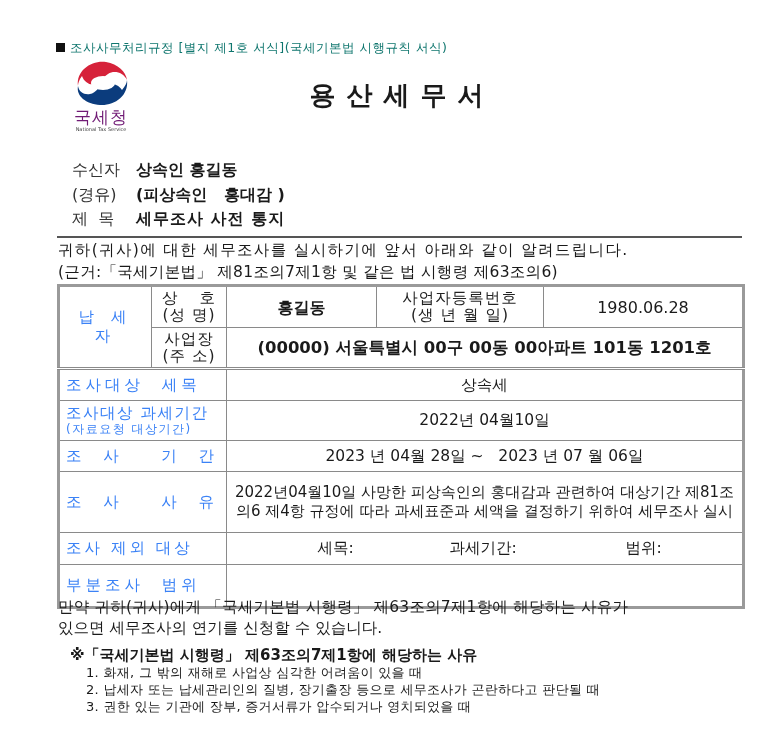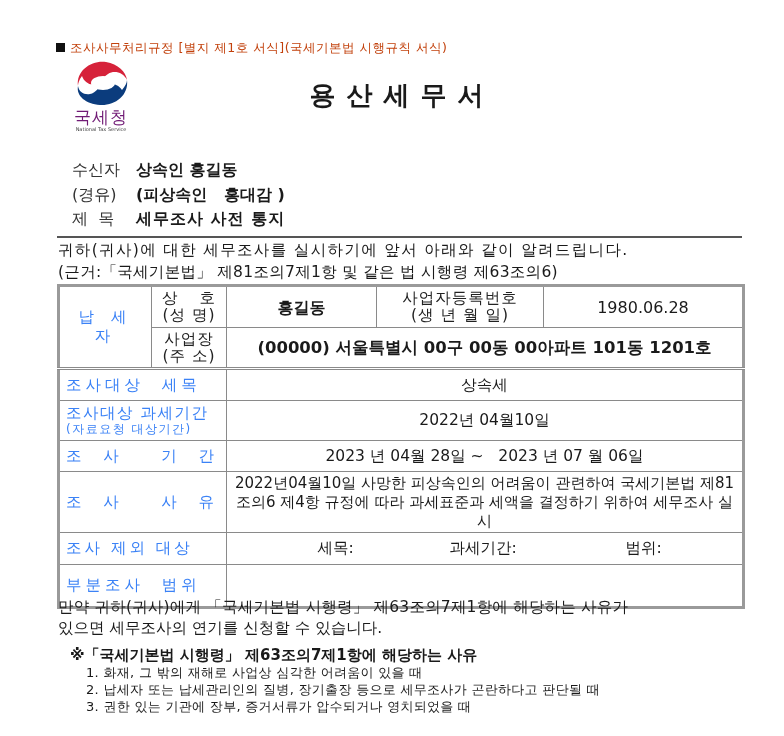--- a/index.html
+++ b/index.html
@@ -14,21 +14,21 @@
       overflow: hidden;
       font-family: "DejaVu Sans", "Liberation Sans", sans-serif;
       color: #1a1a1a;
     }
     .form-ref {
       position: absolute;
       left: 56px;
       top: 40px;
       font-size: 12.5px;
       letter-spacing: 0.5px;
-      color: #c2410c;
+      color: #0f766e;
     }
     .form-ref .sq {
       display: inline-block;
       width: 9px;
       height: 9px;
       background: #111;
       margin-right: 5px;
       vertical-align: 0px;
     }
     .logo {
@@ -259,21 +259,21 @@
     </td>
     <td colspan="3" style="white-space:pre;font-size:15.5px">2023 년 04월 28일 ~   2023 년 07 월 06일</td>
   </tr>
   <tr style="height:61px">
     <td colspan="2" class="lbl">
       <div class="spaced-lbl" style="padding-right:2px">
         <span style="white-space:pre">조  사</span>
         <span style="white-space:pre">사  유</span>
       </div>
     </td>
-    <td colspan="3" style="line-height:19px;padding:1px 6px;font-size:15px">2022년04월10일 사망한 피상속인의 어려움이 관련하여 국세기본법 제81조의6 제4항 규정에 따라 과세표준과 세액을 결정하기 위하여 세무조사 실시</td>
+    <td colspan="3" style="line-height:19px;padding:1px 6px;font-size:15px">2022년04월10일 사망한 피상속인의 홍대감과 관련하여 대상기간 제81조의6 제4항 규정에 따라 과세표준과 세액을 결정하기 위하여 세무조사 실시</td>
   </tr>
   <tr style="height:32px">
     <td colspan="2" class="lbl" style="letter-spacing:3px">조사 제외 대상</td>
     <td colspan="3" style="text-align:left;padding-left:16px">
       <div class="excl-row">
         <span style="width:132px">세목:</span>
         <span style="width:176px">과세기간:</span>
         <span>범위:</span>
       </div>
     </td>

